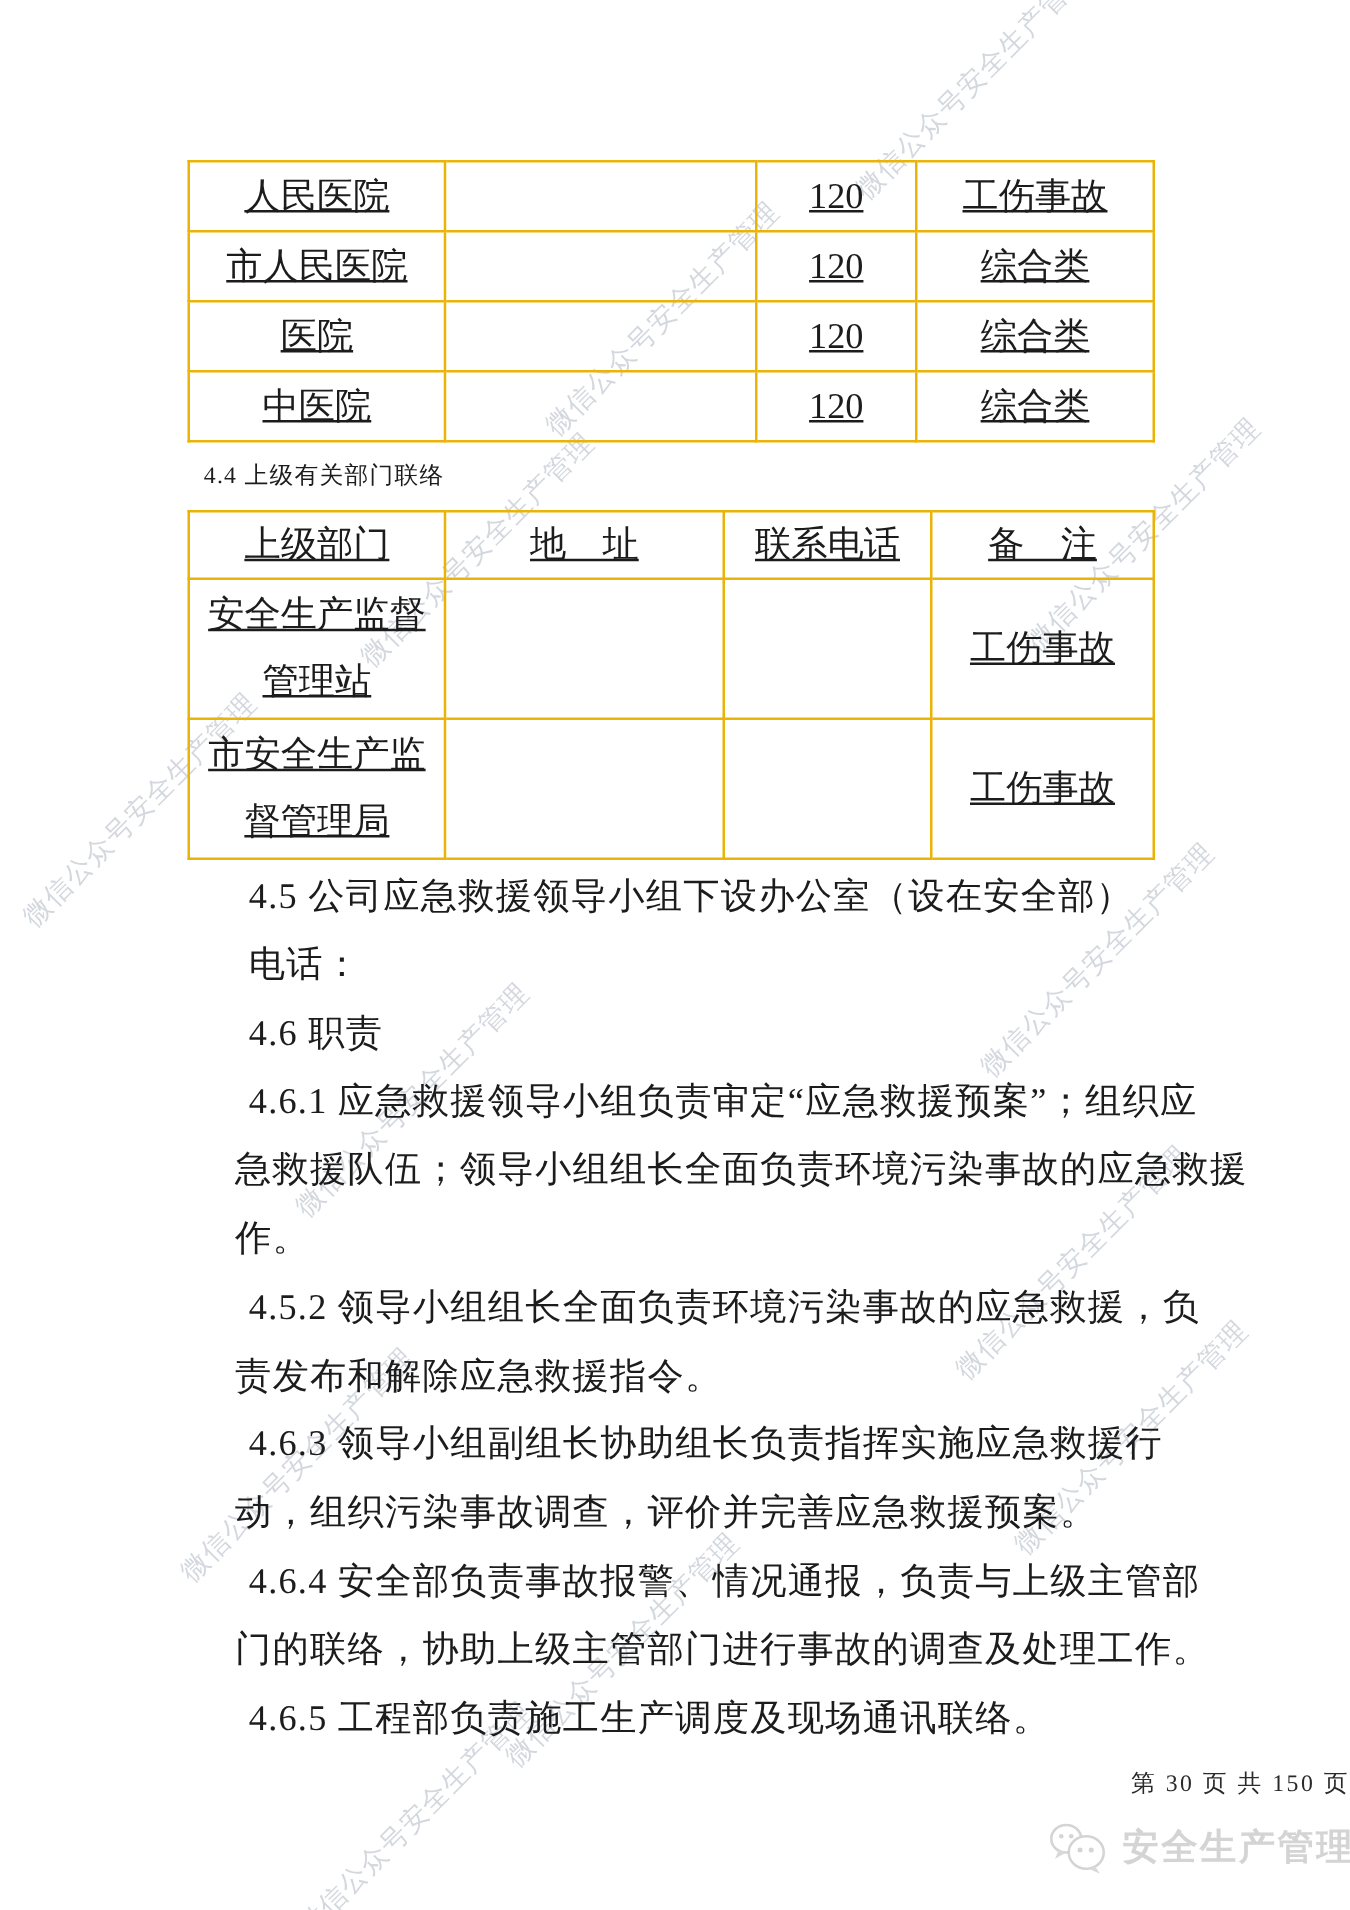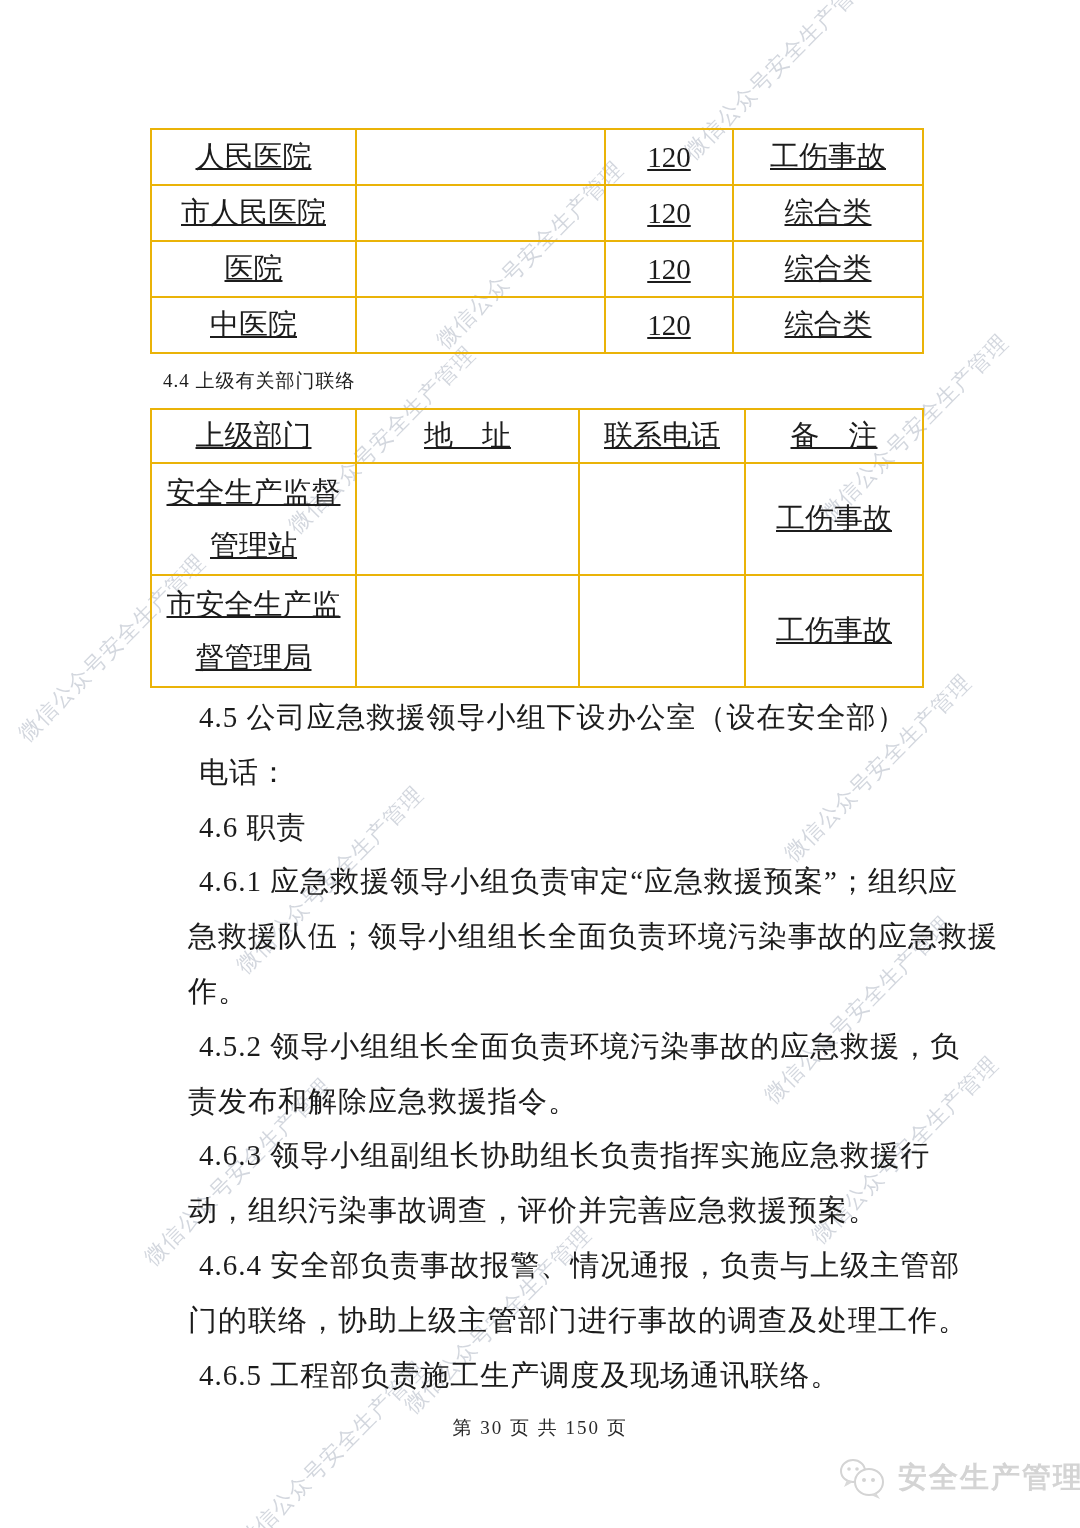--- a/index.html
+++ b/index.html
@@ -36,21 +36,21 @@
   .heading{
     position:absolute;left:152px;top:356px;height:50px;line-height:50px;
     font-size:19px;letter-spacing:1px;padding-left:11px;z-index:1;white-space:nowrap;
   }
   .body-text{position:absolute;left:152px;top:690px;width:790px;z-index:1;}
   .line{height:54.8px;line-height:54.8px;font-size:29px;letter-spacing:1px;white-space:nowrap;margin-left:36px;}
   .line.start{padding-left:11px;}
   
   .page-num{
     position:absolute;left:0;top:1415px;width:1080px;height:26px;line-height:26px;
-    text-align:center;font-size:19px;letter-spacing:2px;color:#2a2a2a;z-index:1;
+    text-align:right;font-size:19px;letter-spacing:2px;color:#2a2a2a;z-index:1;
   }
   .brand{
     position:absolute;left:838px;top:1454px;height:48px;
     display:flex;align-items:center;gap:10px;z-index:1;
   }
   .brand-text{
     font-family:"Liberation Sans","DejaVu Sans",sans-serif;
     font-size:29px;letter-spacing:2px;color:#d4d4d4;font-weight:bold;white-space:nowrap;
   }
   .wechat-svg{display:block;}

